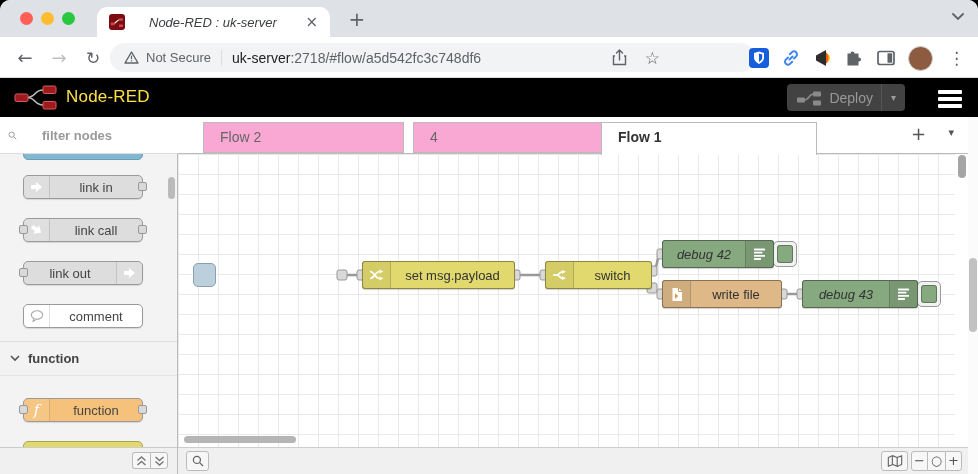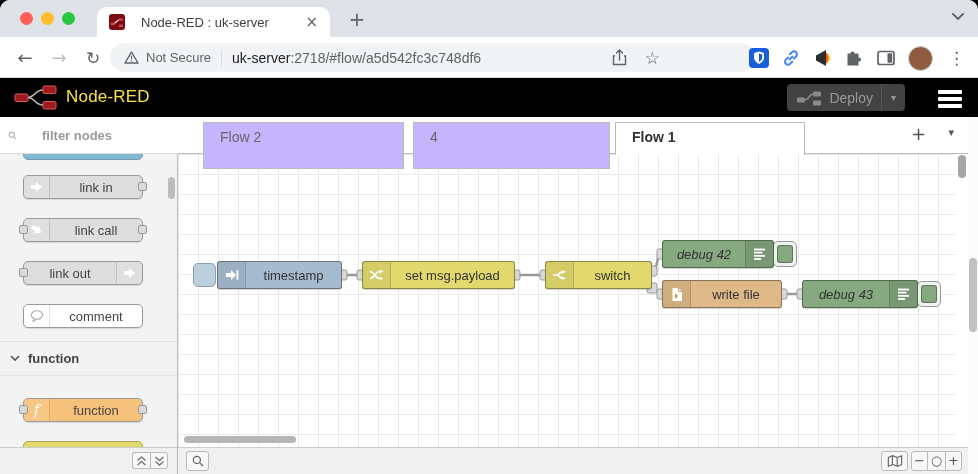--- a/index.html
+++ b/index.html
@@ -7,21 +7,21 @@
   .glyph{font-family:"DejaVu Sans",sans-serif;}
   .window{position:relative;width:978px;height:474px;background:#fff;border-radius:10px 10px 0 0;overflow:hidden;}
 
   
   .tabstrip{position:absolute;left:0;top:0;width:978px;height:37px;background:#dee1e6;}
   .tl{position:absolute;top:12px;width:13px;height:13px;border-radius:50%;}
   .tl.red{left:20px;background:#ff5f57;}
   .tl.yellow{left:41px;background:#febc2e;}
   .tl.green{left:62px;background:#28c840;}
   .chrome-tab{position:absolute;left:97px;top:7px;width:233px;height:30px;background:#fff;border-radius:10px 10px 0 0;display:flex;align-items:center;padding:0 10px 0 12px;}
-  .chrome-tab .title{font-size:13px;color:#3c4043;margin-left:16px;flex:1;white-space:nowrap;overflow:hidden;}
+  .chrome-tab .title{font-size:13px;color:#3c4043;margin-left:24px;flex:1;white-space:nowrap;overflow:hidden;font-style:italic;}
   .chrome-tab .close{color:#5f6368;font-size:15px;line-height:1;padding:2px;}
   .newtab{position:absolute;left:344px;top:6px;font-size:20px;color:#5f6368;line-height:26px;width:26px;text-align:center;}
   .ts-chevron{position:absolute;right:14px;top:13px;}
 
   
   .toolbar{position:absolute;left:0;top:37px;width:978px;height:41px;background:#fff;border-bottom:1px solid #ddd;}
   .navbtn{position:absolute;top:8px;width:26px;height:26px;text-align:center;line-height:26px;font-size:18px;color:#5f6368;}
   .navbtn.back{left:12px;}
   .navbtn.fwd{left:46px;color:#bdc1c6;}
   .navbtn.reload{left:80px;font-size:17px;}
@@ -73,21 +73,21 @@
   .pal-scroll{position:absolute;right:2px;top:23px;width:7px;height:22px;background:#bbb;border-radius:4px;}
   .pal-footer{position:absolute;left:0;top:330px;width:177px;height:27px;background:#f0f0f0;border-top:1px solid #ccc;}
   .pf-btns{position:absolute;right:9px;top:4px;display:flex;}
   .pf-btn{width:18px;height:17px;border:1px solid #bbb;background:#f7f7f7;display:flex;align-items:center;justify-content:center;}
   .pf-btn:first-child{border-right:none;border-radius:3px 0 0 3px;}
   .pf-btn:last-child{border-radius:0 3px 3px 0;}
 
   
   .workspace{position:absolute;left:178px;top:117px;width:790px;height:357px;}
   .flow-tabs{position:absolute;left:0;top:0;width:790px;height:37px;background:#fff;border-bottom:1px solid #bbb;}
-  .ftab{position:absolute;top:5px;height:47px;background:#c4b5fd;border:1px solid #bbb;font-size:14px;color:#666;line-height:29px;padding-left:16px;z-index:1;}
+  .ftab{position:absolute;top:5px;height:31px;background:#f9a8d4;border:1px solid #bbb;font-size:14px;color:#666;line-height:29px;padding-left:16px;z-index:1;}
   .ftab.active{background:#fff;height:33px;border-bottom:none;color:#333;font-weight:bold;z-index:3;}
   .ft-plus{position:absolute;right:42px;top:6px;font-size:18px;color:#555;}
   .ft-caret{position:absolute;right:14px;top:9px;font-size:11px;color:#555;}
   .canvas{position:absolute;left:0;top:37px;width:790px;height:293px;background-color:#fff;background-image:linear-gradient(to right,#e9e9e9 1px,transparent 1px),linear-gradient(to bottom,#e9e9e9 1px,transparent 1px);background-size:20px 20px;}
   .canvas svg.wires{position:absolute;left:0;top:0;z-index:1;}
   .fnode{position:absolute;height:28px;border:1px solid rgba(0,0,0,.38);border-radius:3px;display:flex;align-items:center;z-index:2;box-shadow:0 1px 1px rgba(0,0,0,.18);}
   .fnode .nicon{width:28px;align-self:stretch;display:flex;align-items:center;justify-content:center;}
   .fnode .nicon.l{border-right:1px solid rgba(0,0,0,.15);background:rgba(0,0,0,.06);}
   .fnode .nicon.r{border-left:1px solid rgba(0,0,0,.15);background:rgba(0,0,0,.1);order:2;}
   .fnode .nlab{flex:1;text-align:center;font-size:13px;color:#333;padding:0 4px;white-space:nowrap;}
@@ -305,21 +305,21 @@
             </svg>
           </span>
       </div>
     </div>
   </div>
 
   <div class="workspace">
     <div class="flow-tabs">
       <div class="ftab" style="left:25px;width:201px"><span>Flow 2</span></div>
       <div class="ftab" style="left:235px;width:197px"><span>4</span></div>
-      <div class="ftab active" style="left:437px;width:190px"><span>Flow 1</span></div>
+      <div class="ftab active" style="left:423px;width:216px"><span>Flow 1</span></div>
       <span class="ft-plus glyph">+</span>
       <span class="ft-caret glyph">▾</span>
     </div>
 
     <div class="canvas">
       <svg class="wires" width="790" height="293" viewBox="0 0 790 293">
         <g stroke="#999" stroke-width="2.5" fill="none">
           <path d="M164 121 L184 121"></path>
           <path d="M337 121 L367 121"></path>
           <path d="M474 117 C481 117 477 100 484 100"></path>
@@ -334,29 +334,20 @@
           <rect x="469" y="112" width="10" height="10" rx="2"></rect>
           <rect x="469" y="129" width="10" height="10" rx="2"></rect>
           <rect x="479" y="95" width="10" height="10" rx="2"></rect>
           <rect x="479" y="135" width="10" height="10" rx="2"></rect>
           <rect x="599" y="135" width="10" height="10" rx="2"></rect>
           <rect x="619" y="135" width="10" height="10" rx="2"></rect>
         </g>
       </svg>
 
       <span class="inj-btn"></span>
-      <div class="fnode blue" style="left:39px;top:107px;width:125px">
-        <span class="nicon l">
-            <svg width="14" height="14" viewBox="0 0 14 14">
-              <path d="M1 5h5V2l5 5-5 5V9H1z" fill="#fff"></path>
-              <rect x="11.4" y="2.4" width="1.9" height="9.2" fill="#fff"></rect>
-            </svg>
-          </span>
-        <span class="nlab">timestamp</span>
-      </div>
 
       <div class="fnode yellow" style="left:184px;top:107px;width:153px">
         <span class="nicon l">
             <svg width="14" height="14" viewBox="0 0 14 14">
               <g fill="none" stroke="#fff" stroke-width="1.7">
                 <path d="M0 3.5c4.5 0 5 7 9.5 7"></path>
                 <path d="M0 10.5c4.5 0 5-7 9.5-7"></path>
               </g>
               <path d="M9.5 1.5l4 2-4 2z" fill="#fff"></path>
               <path d="M9.5 8.5l4 2-4 2z" fill="#fff"></path>

